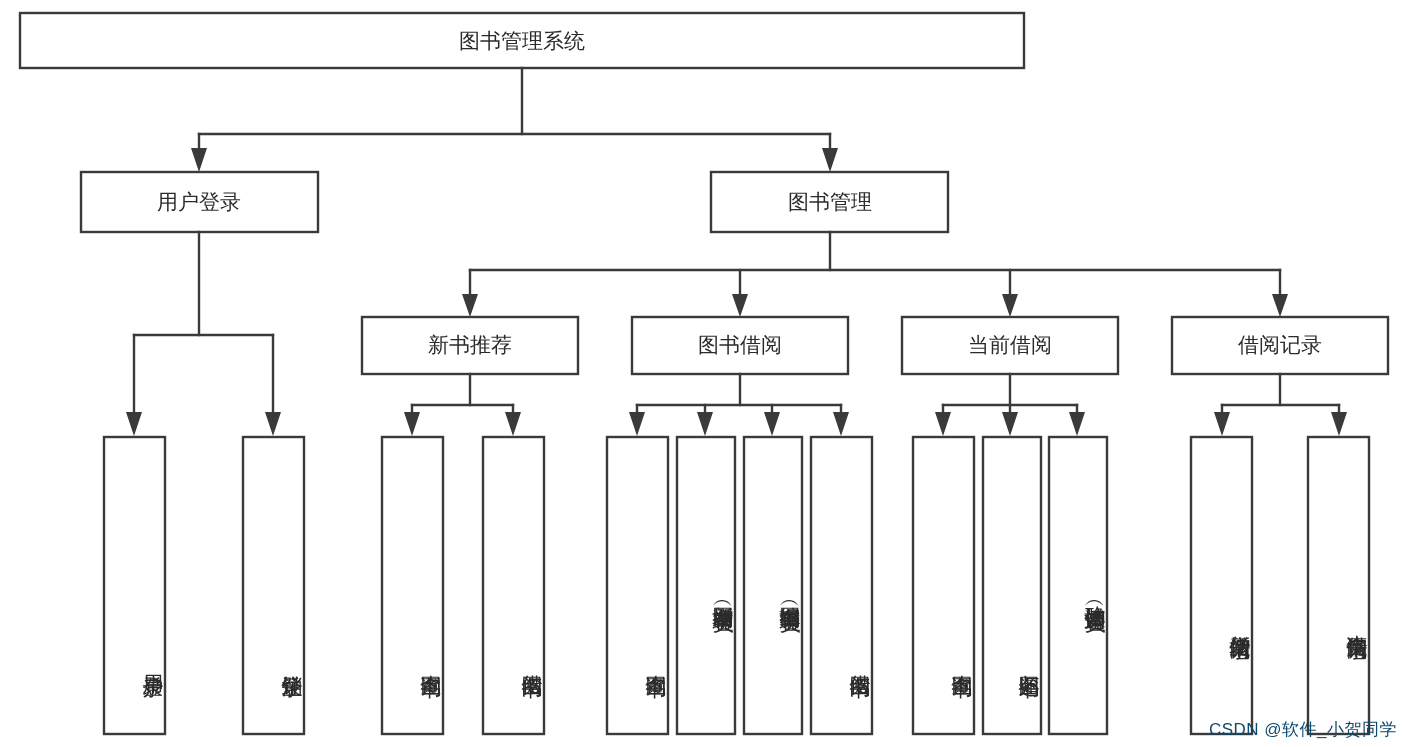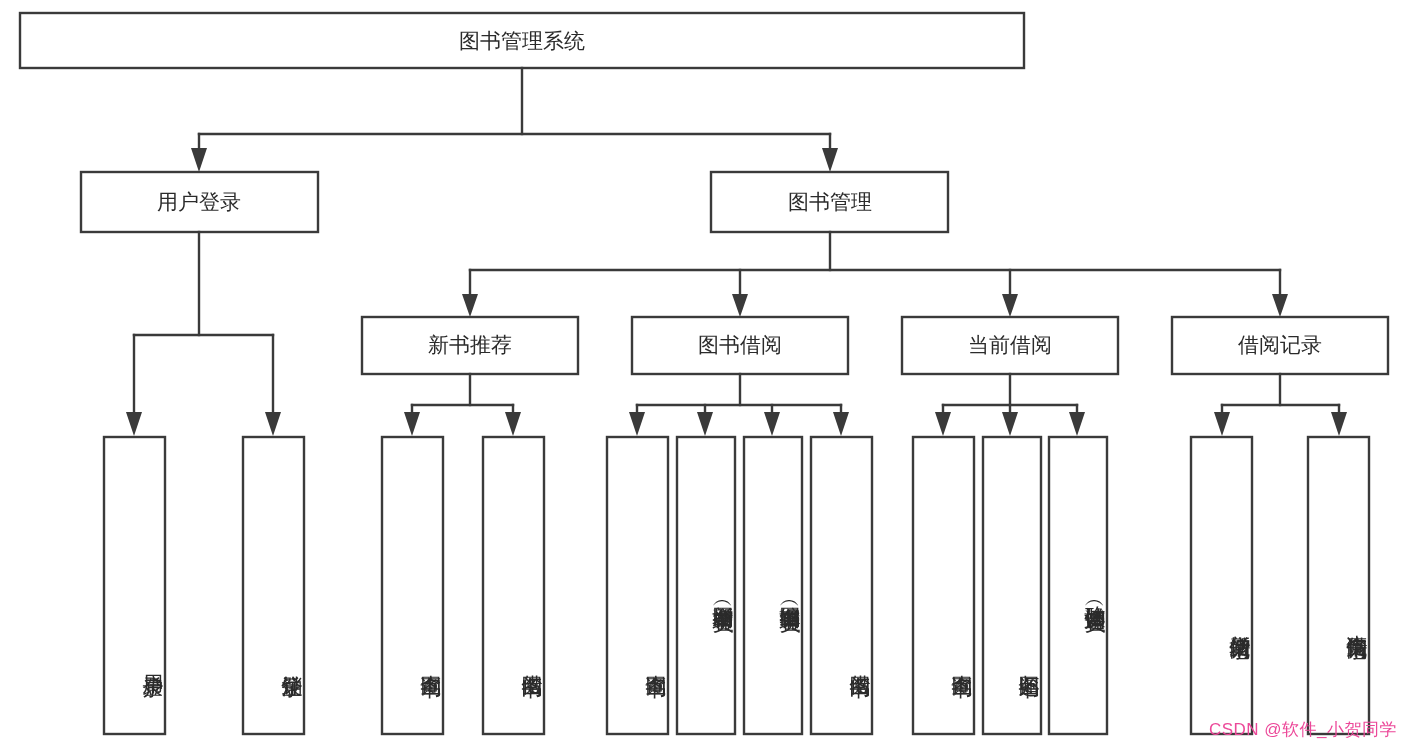--- a/index.html
+++ b/index.html
@@ -64,21 +64,21 @@
     justify-content: center;
     white-space: nowrap;
     pointer-events: none;
   }
   #watermark {
     position: absolute;
     right: 8px;
     bottom: 6px;
     font-family: "Liberation Sans", "DejaVu Sans", sans-serif;
     font-size: 17px;
-    color: #ec4899;
+    color: #0c4a6e;
     letter-spacing: 0.5px;
     white-space: nowrap;
   }
 </style>
 </head>
 <body>
 
 <div id="diagram-root">
 
   <svg id="flow-svg" viewBox="0 0 1405 747">

